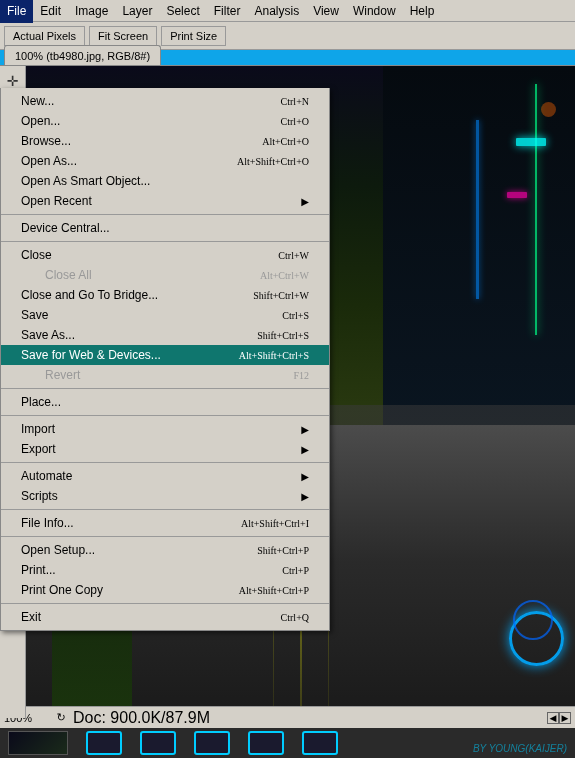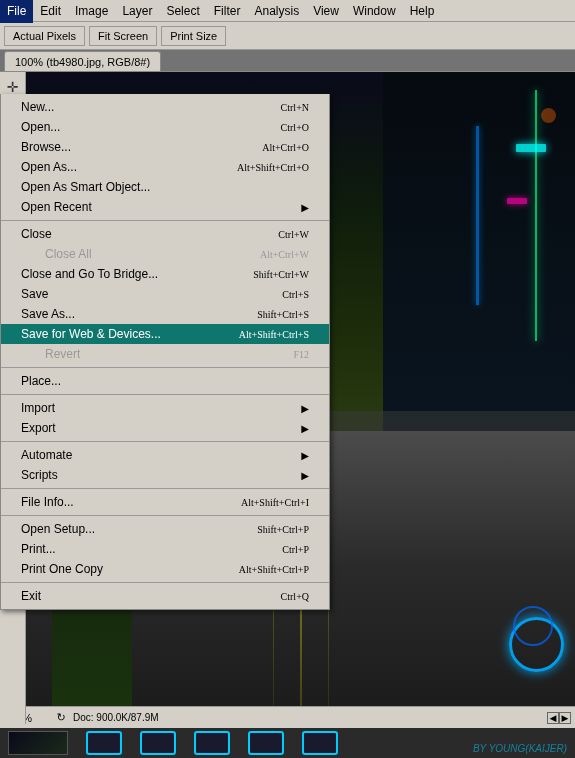--- a/index.html
+++ b/index.html
@@ -186,21 +186,21 @@
     .status-icon {
       width: 16px;
       height: 16px;
       display: flex;
       align-items: center;
       justify-content: center;
       cursor: pointer;
     }
     .status-doc {
       flex: 1;
-      font-size: 10px;
+      font-size: 16px;
     }
     .status-nav {
       display: flex;
       align-items: center;
     }
     .status-nav-btn {
       width: 12px;
       height: 12px;
       border: 1px solid #666;
       display: flex;
@@ -235,22 +235,22 @@
       position: absolute;
       bottom: 4px;
       right: 8px;
       color: #00ccff88;
       font-size: 10px;
       font-style: italic;
     }
 
     
     .tab-bar {
-      height: 22px;
-      background: #737373;
+      height: 16px;
+      background: #0ea5e9;
       border-bottom: 1px solid #888;
       display: flex;
       align-items: flex-end;
       padding: 0 4px;
     }
     .tab {
       height: 20px;
       padding: 0 10px;
       background: #d4d0c8;
       border: 1px solid #888;
@@ -393,20 +393,25 @@
       <div class="dropdown-item">
         <span>Open As Smart Object...</span>
         <span class="shortcut"></span>
       </div>
       <div class="dropdown-item">
         <span>Open Recent</span>
         <span class="arrow">▶</span>
       </div>
     </div>
 
+    <div class="menu-section">
+      <div class="dropdown-item">
+        <span>Device Central...</span>
+      </div>
+    </div>
 
     <div class="menu-section">
       <div class="dropdown-item">
         <span>Close</span>
         <span class="shortcut">Ctrl+W</span>
       </div>
       <div class="dropdown-item disabled">
         <span>Close All</span>
         <span class="shortcut">Alt+Ctrl+W</span>
       </div>

